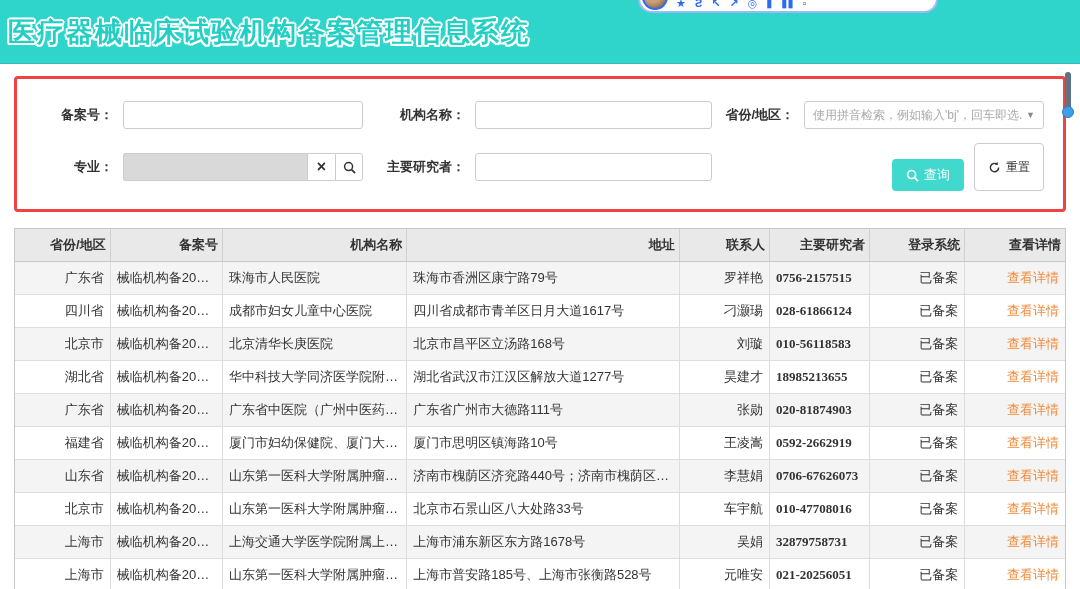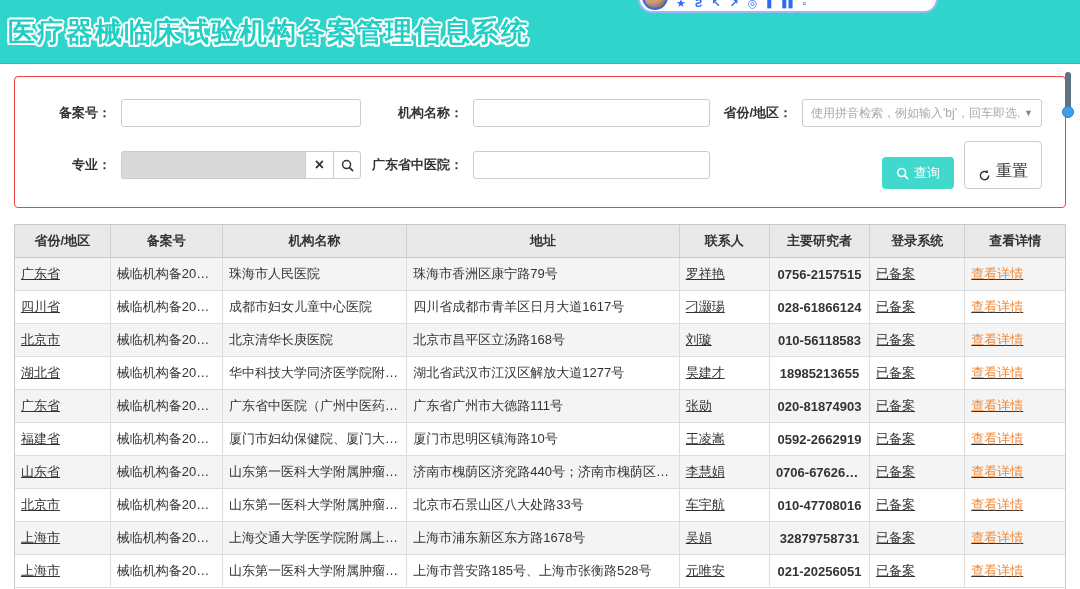--- a/index.html
+++ b/index.html
@@ -25,56 +25,56 @@
   .overlay-icons span { color:#2d6cf0; font-size:11px; line-height:13px; font-weight:bold; }
 
   
   .scroll-indicator { position:absolute; right:5px; top:72px; width:14px; height:52px; }
   .scroll-indicator .bar { position:absolute; left:4px; top:0; width:6px; height:40px;
     background:#5e7282; border-radius:3px; }
   .scroll-indicator .knob { position:absolute; left:1px; top:34px; width:12px; height:12px;
     border-radius:50%; background:#3f9ee8; border:1px solid #2f7fc2; }
 
   
-  .search-panel { margin:12px 14px 0 14px; border:1px solid #ef4444; border-radius:4px;
+  .search-panel { margin:12px 14px 0 14px; border:3px solid #ef4444; border-radius:4px;
     background:#fff; padding:22px 18px 18px 18px; }
   .form-grid { display:grid; grid-template-columns:88px 240px 112px 237px 92px 240px;
     row-gap:14px; align-items:center; }
   .f-label { font-size:13px; font-weight:bold; color:#333; text-align:right; padding-right:10px; white-space:nowrap; }
   .f-input { height:28px; border:1px solid #ccc; border-radius:3px; width:100%;
     font-size:13px; padding:0 8px; color:#333; outline:none; }
   .select-box { height:28px; border:1px solid #ccc; border-radius:3px; width:100%;
     display:flex; align-items:center; padding:0 8px; cursor:pointer; background:#fff; }
   .select-box .ph { flex:1; font-size:12px; color:#a9a9a9; white-space:nowrap; overflow:hidden; }
   .select-box .caret { font-size:9px; color:#888; margin-left:4px; }
   .input-group { display:flex; width:100%; height:28px; }
   .input-group .gray-input { flex:1; background:#d9d9d9; border:1px solid #ccc;
     border-right:none; border-radius:3px 0 0 3px; }
   .input-group .grp-btn { width:28px; background:#fff; border:1px solid #ccc; border-right:none;
     display:flex; align-items:center; justify-content:center; cursor:pointer; color:#333; }
   .input-group .grp-btn:last-child { border-right:1px solid #ccc; border-radius:0 3px 3px 0; }
   .btn-row { grid-column:5 / 7; justify-self:end; display:flex; gap:10px; }
   .btn-query { background:#41d9ce; color:#fff; border:none; border-radius:4px; font-size:13px;
     padding:7px 14px; display:flex; align-items:center; gap:5px; cursor:pointer;margin-top:16px; }
   .btn-reset { background:#fff; color:#333; border:1px solid #ccc; border-radius:4px;
-    font-size:16px; padding:6px 13px; display:flex; align-items:flex-end; gap:5px; cursor:pointer; }
+    font-size:12px; padding:6px 13px; display:flex; align-items:center; gap:5px; cursor:pointer; }
   .icon-svg { display:inline-block; vertical-align:middle; }
 
   
   .table-wrap { margin:16px 14px 0 14px; border:1px solid #c8c8c8; }
   table { width:100%; border-collapse:collapse; table-layout:fixed; font-size:13px; color:#333; }
   thead th { background:#e9e9e9; font-weight:bold; padding:7px 4px; border-right:1px solid #d0d0d0;
-    border-bottom:1px solid #c8c8c8; text-align:center; white-space:nowrap; overflow:hidden; }
+    border-bottom:1px solid #c8c8c8; text-align:right; white-space:nowrap; overflow:hidden; }
   thead th:last-child, tbody td:last-child { border-right:none; }
   tbody td { padding:7px 6px; border-right:1px solid #ddd; border-bottom:1px solid #ddd;
     white-space:nowrap; overflow:hidden; text-overflow:ellipsis; }
   tbody tr:nth-child(odd) { background:#f4f4f4; }
   tbody tr:nth-child(even) { background:#fff; }
-  td.c-center { text-align:left;text-decoration:underline; }
-  td.c-phone { text-align:center; font-weight:bold; }
+  td.c-center { text-align:right; }
+  td.c-phone { text-align:left; font-weight:bold;font-family:Liberation Serif, serif; }
   a.detail-link { color:#f08c3e; text-decoration:none; cursor:pointer; }
 
   
   .pager { display:flex; align-items:center; justify-content:flex-end; gap:10px;
     padding:6px 12px; font-size:13px; color:#333; background:#fff; }
   .pager .stat { margin-right:8px; }
   .pg-btn { border:1px solid #aaa; background:#fff; color:#333; font-size:13px;
     padding:3px 8px; cursor:pointer; }
   .pg-btn.disabled { border-color:#e5e5e5; background:#fafafa; color:#ccc; cursor:default; }
   .pg-indicator { font-weight:bold; margin:0 6px; }
@@ -126,21 +126,21 @@
       <div class="grp-btn">
         <b>×</b>
       </div>
       <div class="grp-btn">
         <svg class="icon-svg" width="13" height="13" viewBox="0 0 14 14">
             <circle cx="6" cy="6" r="4.3" fill="none" stroke="#333" stroke-width="1.6"></circle>
             <line x1="9.3" y1="9.3" x2="13" y2="13" stroke="#333" stroke-width="1.8"></line>
           </svg>
       </div>
     </div>
-    <div class="f-label">广东省中医院：</div>
+    <div class="f-label">主要研究者：</div>
     <input class="f-input" style="">
     <div class="btn-row">
       <button class="btn-query">
         <svg class="icon-svg" width="13" height="13" viewBox="0 0 14 14">
             <circle cx="6" cy="6" r="4.3" fill="none" stroke="#fff" stroke-width="1.7"></circle>
             <line x1="9.3" y1="9.3" x2="13" y2="13" stroke="#fff" stroke-width="1.9"></line>
           </svg>
         <span>查询</span>
       </button>
       <button class="btn-reset">

